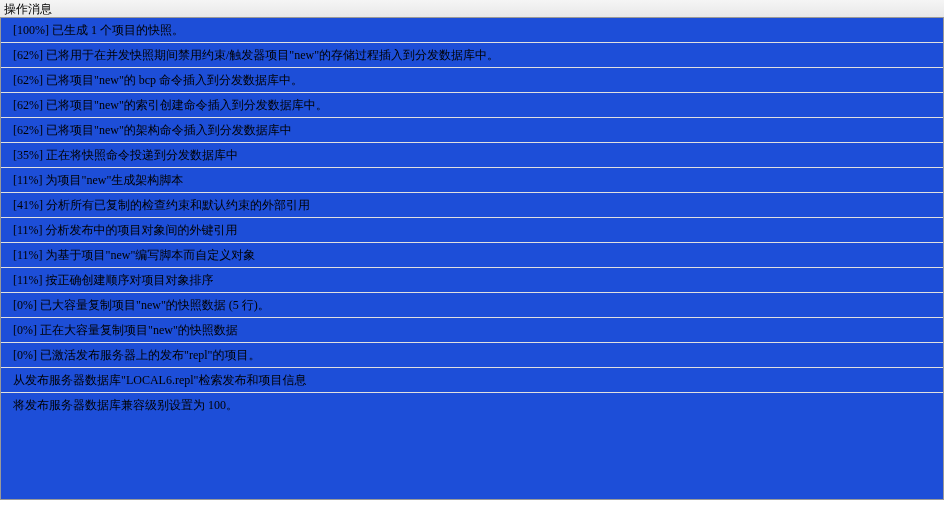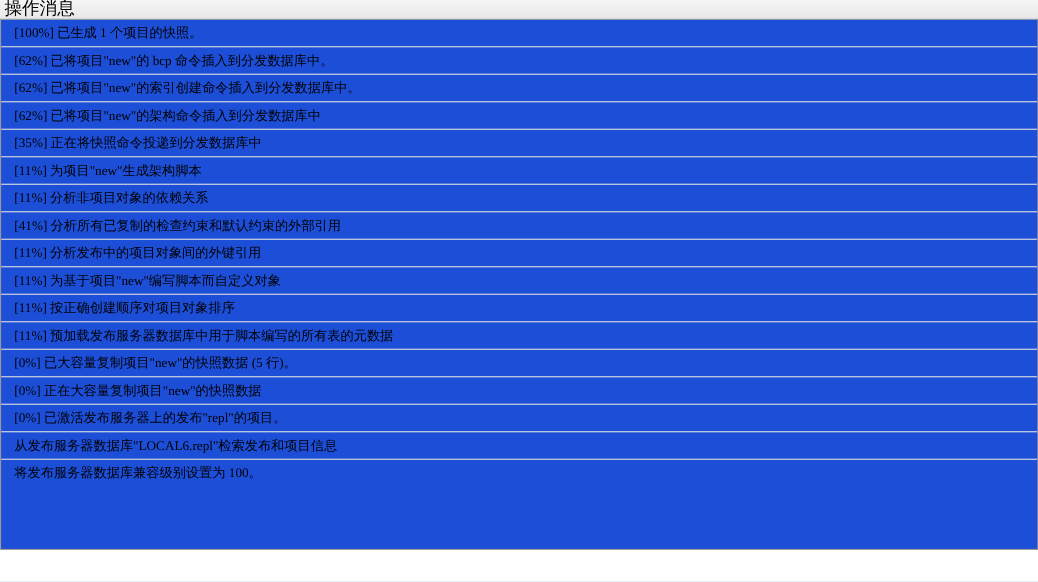--- a/index.html
+++ b/index.html
@@ -13,21 +13,21 @@
       background: #ffffff;
       color: #000000;
       width: 944px;
       height: 529px;
       overflow: hidden;
     }
     .header {
       background: linear-gradient(to bottom, #f5f5f5, #e8e8e8);
       border-bottom: 1px solid #999;
       padding: 2px 4px;
-      font-size: 16px;
+      font-size: 12px;
       height: 18px;
       line-height: 14px;
     }
     .log-container {
       border: 1px solid #999;
       border-top: none;
       background: #1d4ed8;
       height: 482px;
       overflow-y: auto;
     }
@@ -44,30 +44,29 @@
   </style>
 </head>
 <body>
 
 <div class="header">
   <span>操作消息</span>
 </div>
 
 <div class="log-container">
   <div class="log-row">[100%] 已生成 1 个项目的快照。</div>
+  <div class="log-row">[62%] 已将用于在并发快照期间禁用约束/触发器项目"new"的存储过程插入到分发数据库中。</div>
   <div class="log-row">[62%] 已将项目"new"的 bcp 命令插入到分发数据库中。</div>
   <div class="log-row">[62%] 已将项目"new"的索引创建命令插入到分发数据库中。</div>
   <div class="log-row">[62%] 已将项目"new"的架构命令插入到分发数据库中</div>
   <div class="log-row">[35%] 正在将快照命令投递到分发数据库中</div>
   <div class="log-row">[11%] 为项目"new"生成架构脚本</div>
-  <div class="log-row">[11%] 分析非项目对象的依赖关系</div>
   <div class="log-row">[41%] 分析所有已复制的检查约束和默认约束的外部引用</div>
   <div class="log-row">[11%] 分析发布中的项目对象间的外键引用</div>
   <div class="log-row">[11%] 为基于项目"new"编写脚本而自定义对象</div>
   <div class="log-row">[11%] 按正确创建顺序对项目对象排序</div>
-  <div class="log-row">[11%] 预加载发布服务器数据库中用于脚本编写的所有表的元数据</div>
   <div class="log-row">[0%] 已大容量复制项目"new"的快照数据 (5 行)。</div>
   <div class="log-row">[0%] 正在大容量复制项目"new"的快照数据</div>
   <div class="log-row">[0%] 已激活发布服务器上的发布"repl"的项目。</div>
   <div class="log-row">从发布服务器数据库"LOCAL6.repl"检索发布和项目信息</div>
   <div class="log-row">将发布服务器数据库兼容级别设置为 100。</div>
 
 </div>
 
 </body></html>

